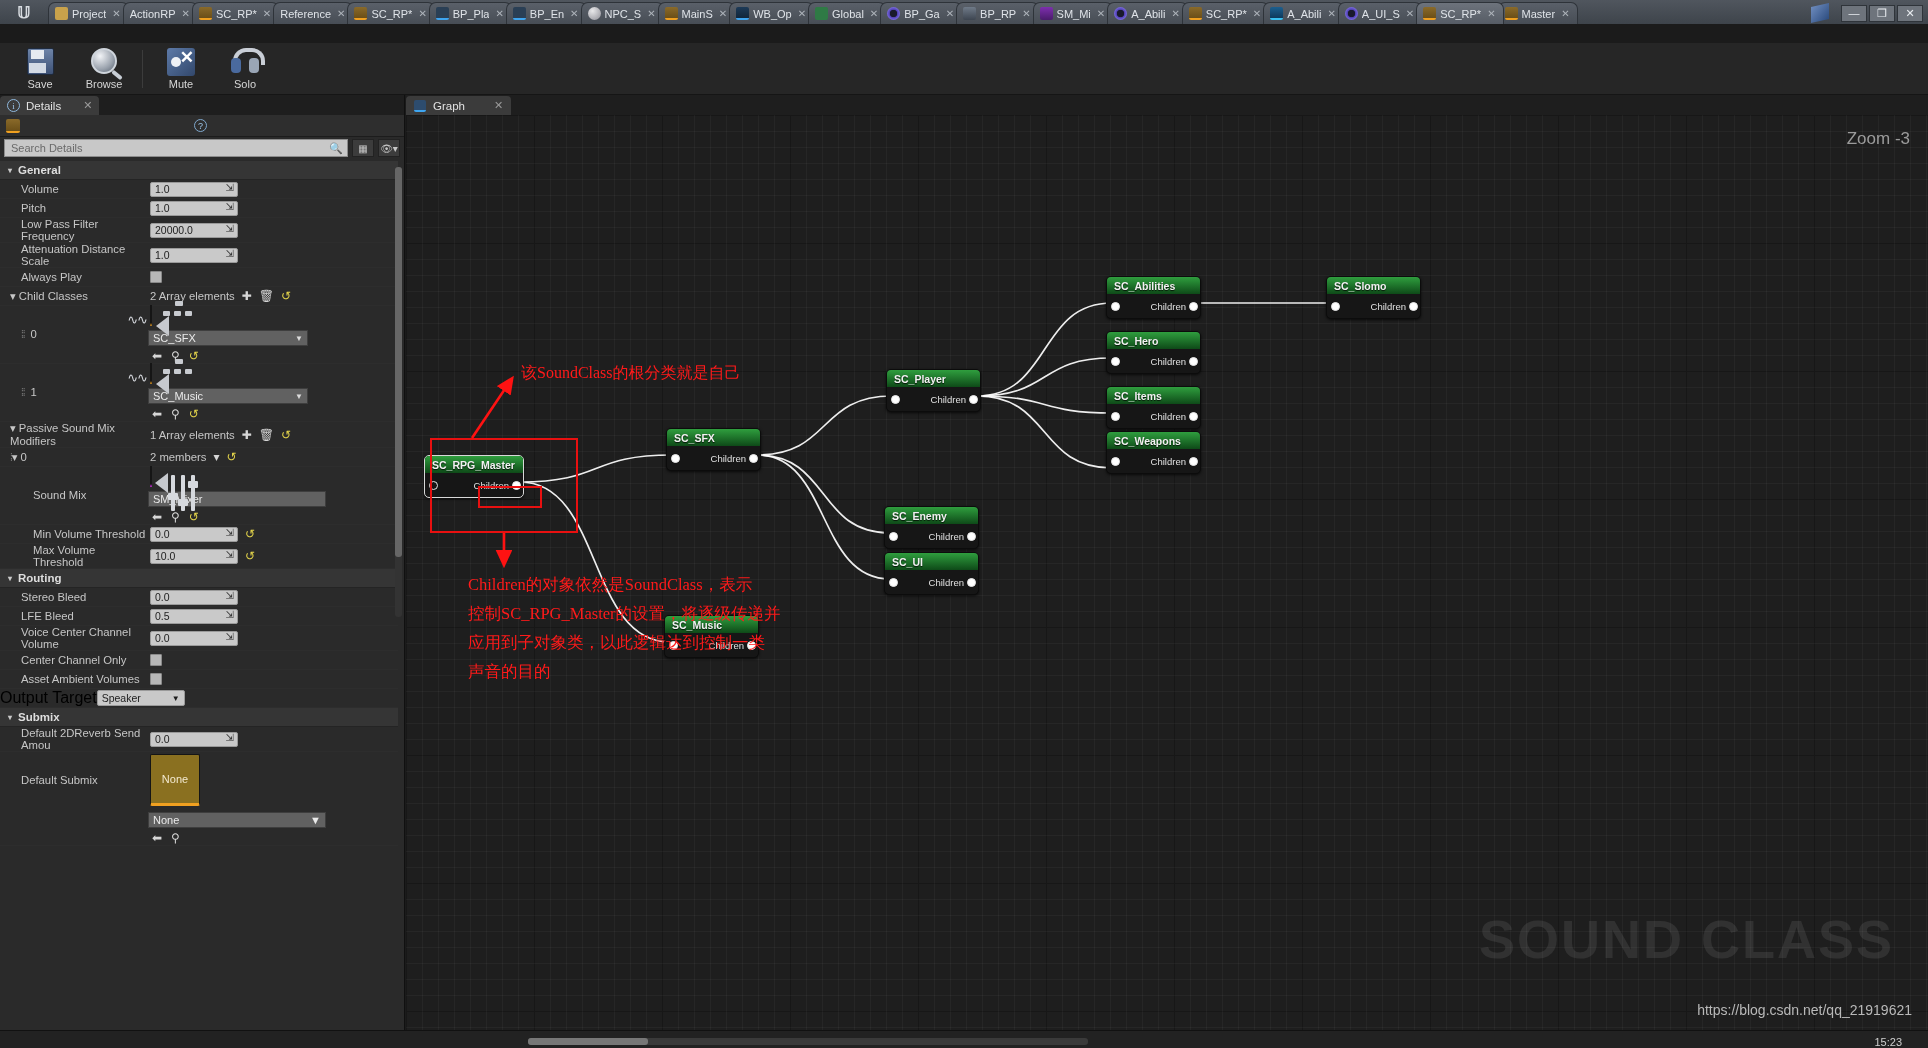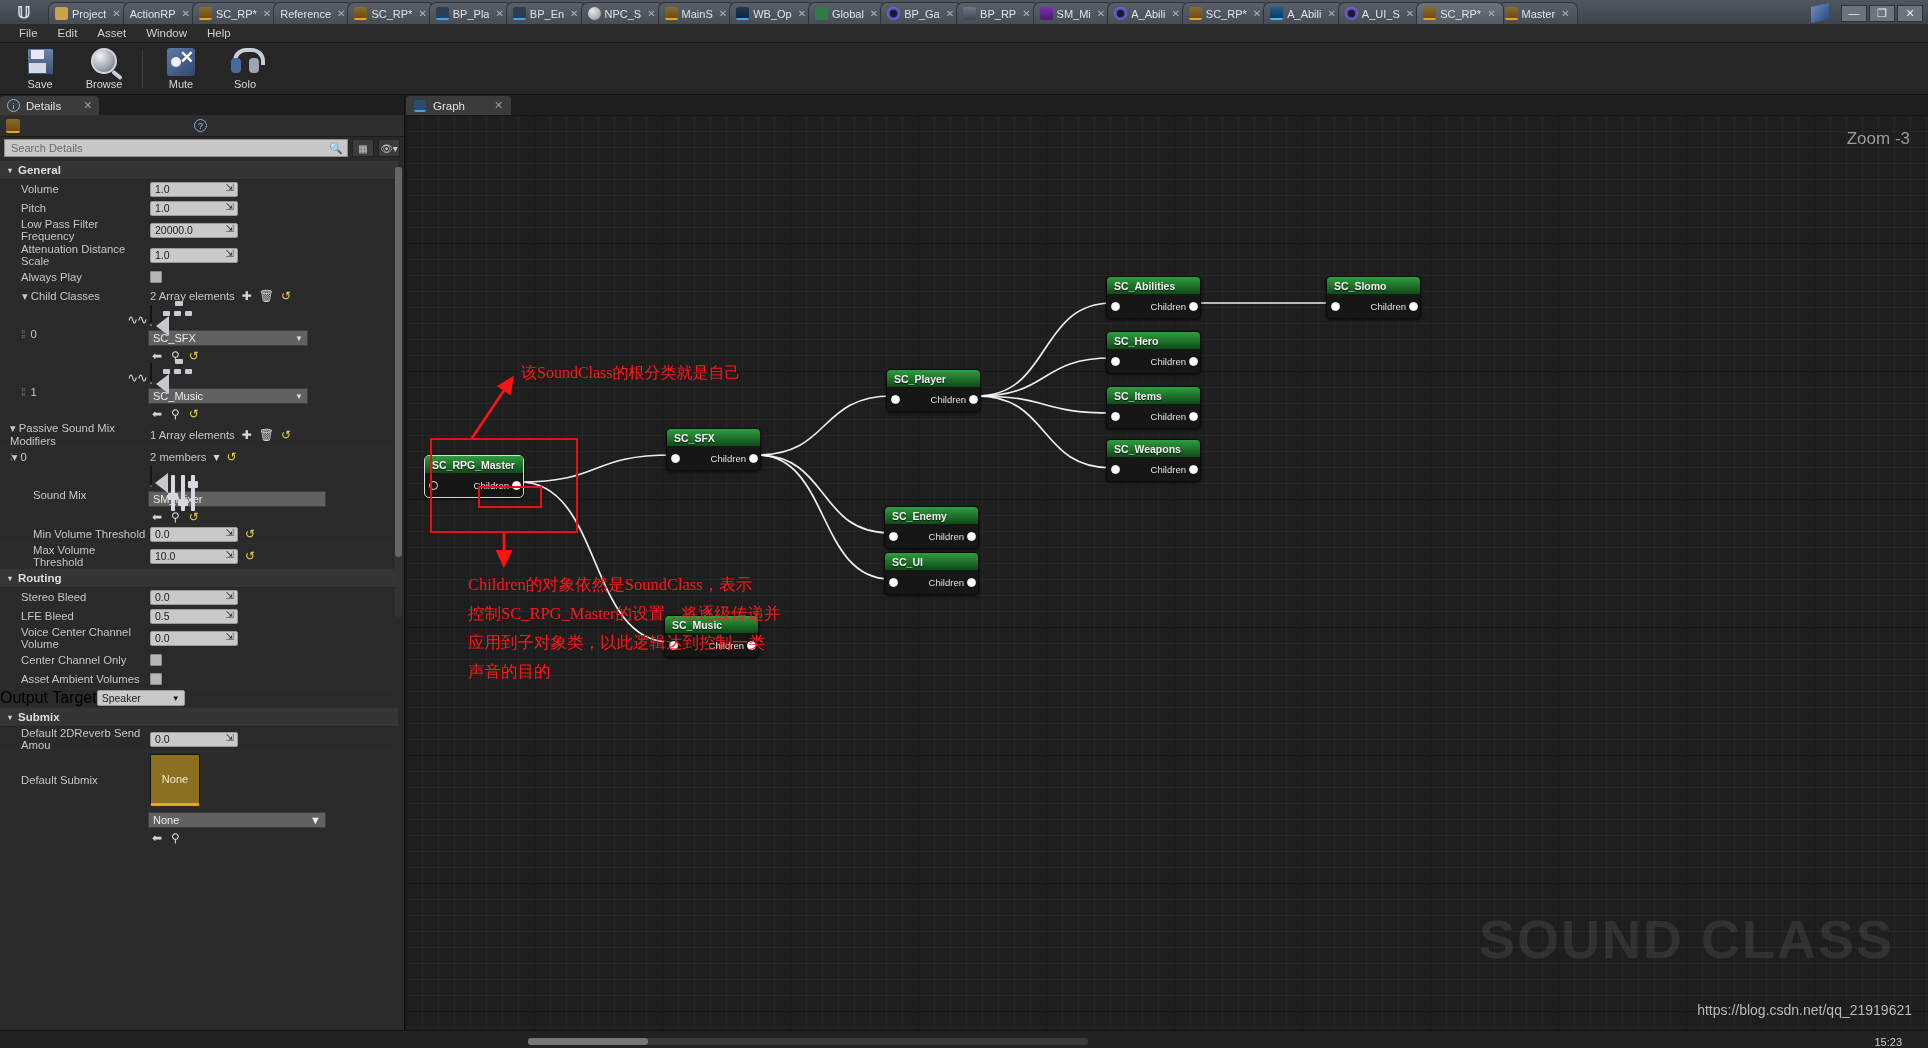--- a/index.html
+++ b/index.html
@@ -374,27 +374,20 @@
         </div>
       </div>
     <div class="drop-icon"></div>
     <div class="winbtns">
       <div class="winbtn">—</div>
       <div class="winbtn">❐</div>
       <div class="winbtn">✕</div>
     </div>
   </div>
 
-  <div class="menubar" id="menubar">
-      <div class="menuitem">File</div>
-      <div class="menuitem">Edit</div>
-      <div class="menuitem">Asset</div>
-      <div class="menuitem">Window</div>
-      <div class="menuitem">Help</div>
-    </div>
 
   <div class="toolbar">
     <div class="tbtn">
       <div class="tb-ico">
           <div class="ico-save"></div>
         </div>
       <div class="tb-label">Save</div>
     </div>
     <div class="tbtn">
       <div class="tb-ico">
@@ -469,21 +462,21 @@
             <span class="numfield">1.0</span>
           </span>
         </div>
         <div class="prow">
           <span class="plabel">Always Play</span>
           <span class="pval">
             <span class="chk"></span>
           </span>
         </div>
         <div class="prow">
-          <span class="plabel" style="padding-left:22px"><span class="tri">▾</span> <span>Child Classes</span></span>
+          <span class="plabel" style="padding-left:10px"><span class="tri">▾</span> <span>Child Classes</span></span>
           <span class="pval">
             <span class="arr-info">2 Array elements</span>
             <span class="mini-btn">✚</span>
             <span class="mini-btn">🗑</span>
             <span class="mini-btn yellow">↺</span>
           </span>
         </div>
         <div class="assetrow">
           <span class="plabel">
             <span class="dragdots">⁞⁞</span>
@@ -737,21 +730,21 @@
             </div>
           </div>
           <div class="node" style="left: 700px; top: 271px;">
             <div class="nhead">SC_Items</div>
             <div class="nbody">
               <span class="pin filled pin-in"></span>
               <span class="childlabel">Children</span>
               <span class="pin filled"></span>
             </div>
           </div>
-          <div class="node" style="left: 700px; top: 324px;">
+          <div class="node" style="left: 700px; top: 316px;">
             <div class="nhead">SC_Weapons</div>
             <div class="nbody">
               <span class="pin filled pin-in"></span>
               <span class="childlabel">Children</span>
               <span class="pin filled"></span>
             </div>
           </div>
           <div class="node" style="left: 920px; top: 161px;">
             <div class="nhead">SC_Slomo</div>
             <div class="nbody">

